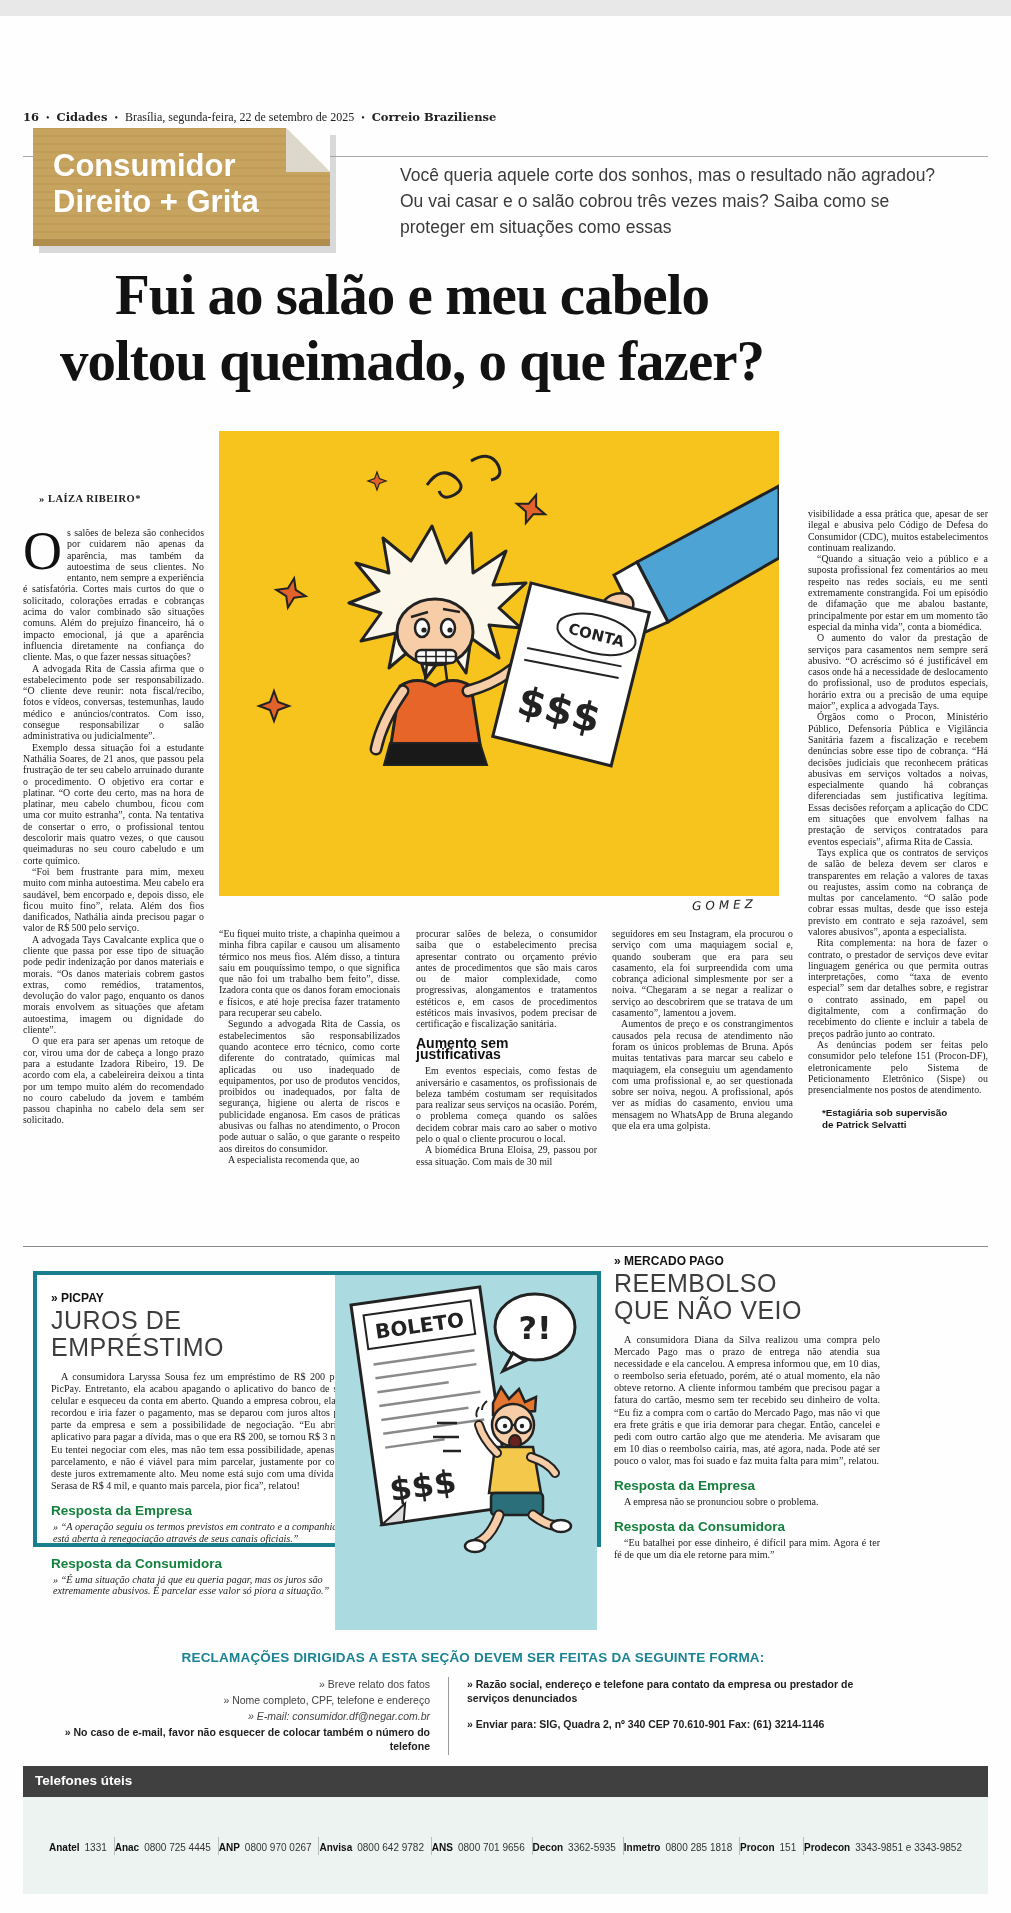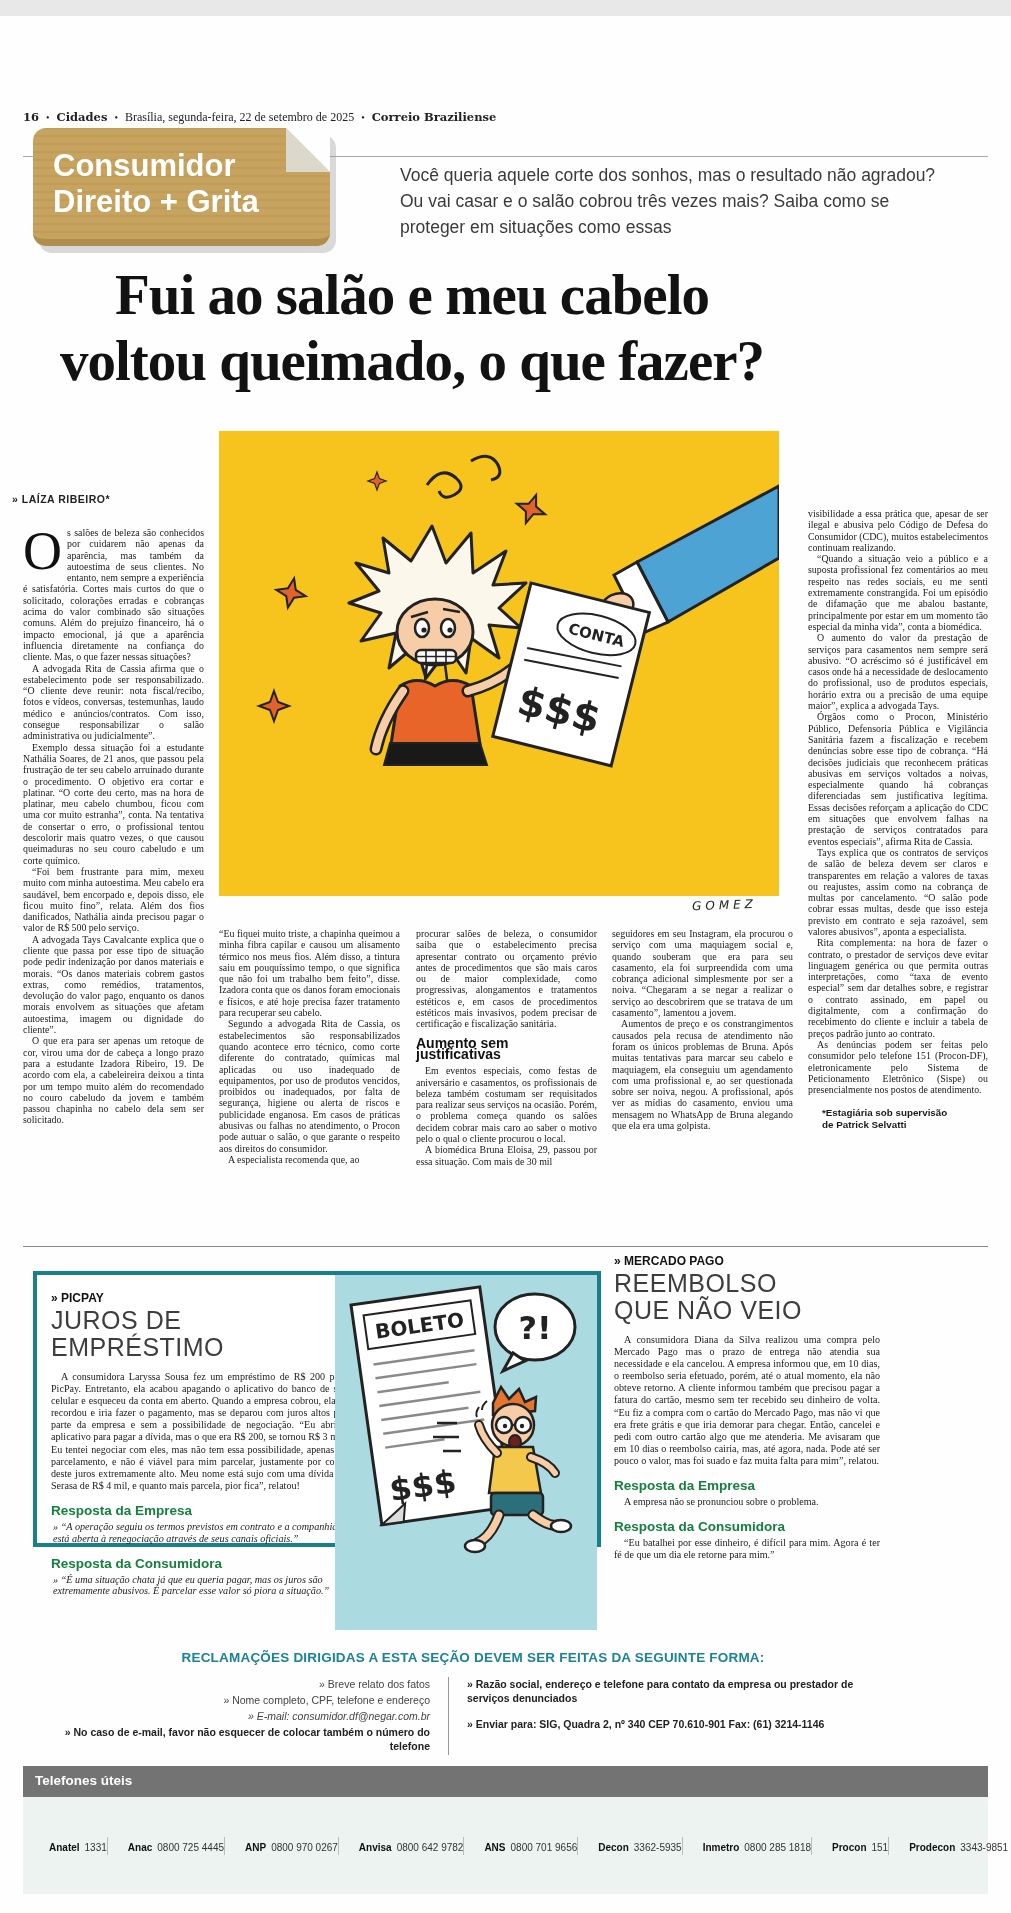--- a/index.html
+++ b/index.html
@@ -9,34 +9,34 @@
   
   .pageheader { position:absolute; left:23px; top:94px; font-family:"Liberation Serif", serif; font-size:12px; color:#222; }
   .pageheader .bold { font-weight:bold; font-family:"DejaVu Serif", serif; font-size:11.5px; }
   .pageheader .dot { font-size:10px; margin:0 4px; }
   .toprule { position:absolute; left:23px; top:140px; width:965px; height:1px; background:#a9a9a9; }
 
   
   .masthead { position:absolute; left:33px; top:112px; width:297px; height:118px;
     background:repeating-linear-gradient(0deg,#c6a35e 0 6px,#c09c57 6px 8px);
     border-bottom:7px solid #b08d4c;
-    box-shadow:6px 7px 0 rgba(150,150,150,0.35);border-radius:13px; }
+    box-shadow:6px 7px 0 rgba(150,150,150,0.35); }
   .fold-white { position:absolute; top:0; right:0; width:44px; height:44px; background:#fefefe;
     clip-path:polygon(0 0,100% 0,100% 100%); }
   .fold-flap { position:absolute; top:0; right:0; width:44px; height:44px; background:#ddd8cc;
     clip-path:polygon(0 0,100% 100%,0 100%); filter:drop-shadow(1px 1px 1px rgba(0,0,0,.25)); }
   .masthead h1 { position:absolute; left:20px; top:20px; color:#fff; font-size:31px; line-height:36px; font-weight:bold; letter-spacing:0; }
 
   
   .teaser { position:absolute; left:400px; top:146px; width:545px; font-size:17.5px; line-height:26px; color:#3a3a3a; }
 
   
   .headline { position:absolute; left:23px; top:246px; width:778px; text-align:center;
     font-family:"Liberation Serif", serif; font-weight:bold; font-size:57px; line-height:66px; letter-spacing:-1px; color:#121212; }
-  .byline { position:absolute; left:12px; top:477px; font-size:10.5px; font-weight:bold; letter-spacing:.5px; color:#222; }
+  .byline { position:absolute; left:39px; top:477px; font-size:10.5px; font-weight:bold; letter-spacing:.5px; color:#222;font-family:Liberation Serif, serif; }
 
   
   .col { position:absolute; width:181px; font-family:"Liberation Serif", serif; font-size:9.9px; line-height:11.3px; color:#1a1a1a; text-align:justify; }
   .col p { text-indent:9px; }
   .col p.noind { text-indent:0; }
   .c1 { left:23px;  top:511px; }
   .c2 { left:219px; top:912px; }
   .c3 { left:416px; top:912px; }
   .c4 { left:612px; top:912px; }
   .c5 { left:808px; top:492px; width:180px; }
@@ -75,26 +75,26 @@
   .rec-left { width:425px; text-align:right; padding-right:18px; }
   .rec-div { width:1px; background:#999; }
   .rec-right { width:440px; padding-left:18px; }
   .rec p { font-size:10.5px; line-height:14px; color:#222; margin-bottom:2px; }
   .rec p.lite { font-weight:400; color:#444; }
   .rec p.ital { font-weight:400; font-style:italic; color:#444; }
   .rec p.bold { font-weight:bold; }
   .rec-right p { margin-bottom:12px; font-weight:bold; }
 
   
-  .phones-bar { position:absolute; left:23px; top:1750px; width:965px; height:31px; background:#737373; }
+  .phones-bar { position:absolute; left:23px; top:1750px; width:965px; height:31px; background:#404040; }
   .phones-bar span { display:inline-block; margin:7px 0 0 12px; color:#fff; font-size:13.5px; font-weight:bold; }
   .phones-strip { position:absolute; left:23px; top:1781px; width:965px; height:97px; background:#edf3f1; }
   .phones-list { display:flex; justify-content:space-between; align-items:center; height:100%; padding:0 26px; }
   .pentry { white-space:nowrap; padding-left:0; }
-  .pentry:not(:first-child) { border-left:1px solid #b5c0bd; padding-left:20px; }
+  .pentry:not(:first-child) { border-left:1px solid #b5c0bd; }
   .pname { font-size:10px; font-weight:bold; color:#111; margin-right:5px; }
   .pnum { font-size:10px; color:#333; }
 </style>
 </head>
 <body>
 
 <div class="page">
 
   <div class="pageheader">
     <span class="bold">16</span>

